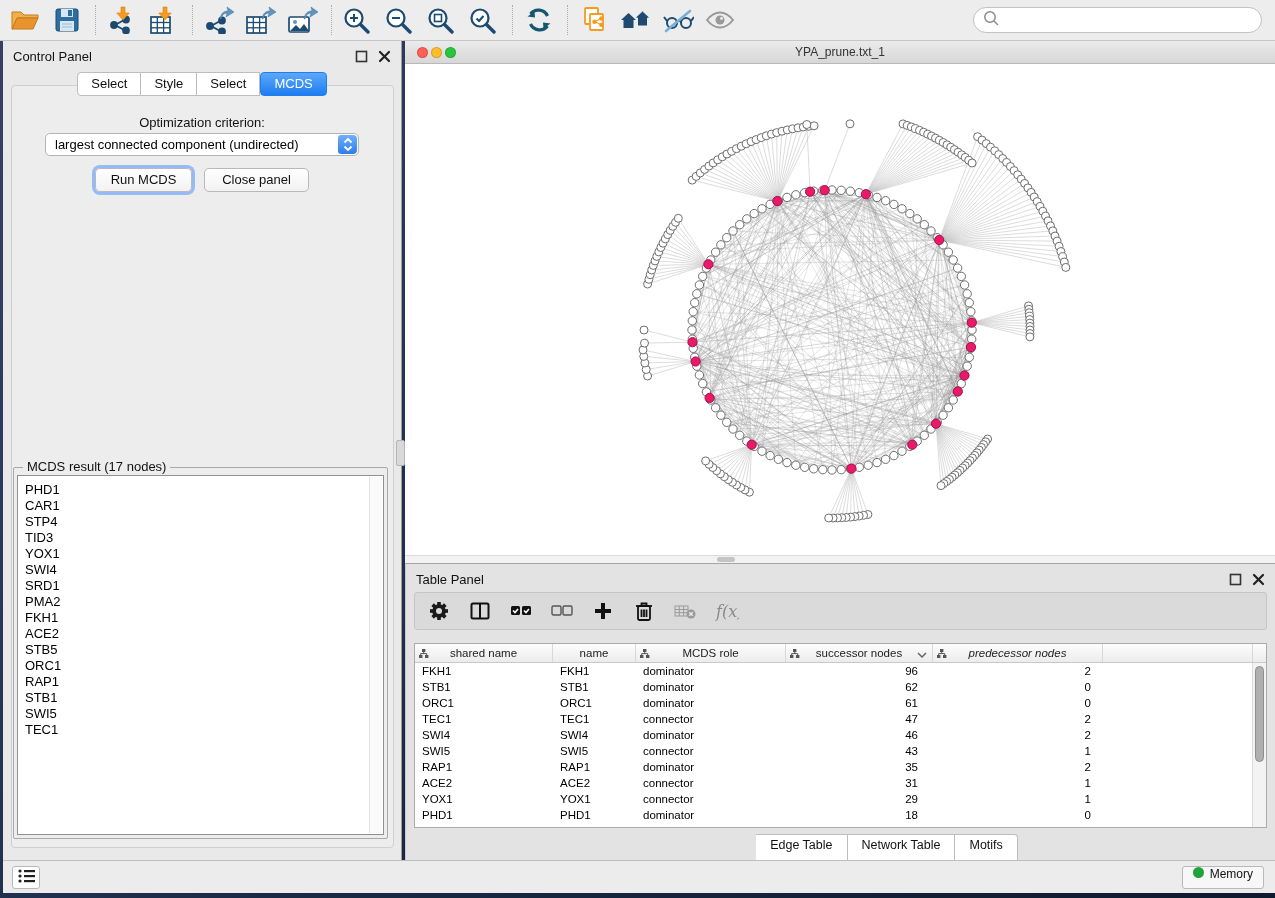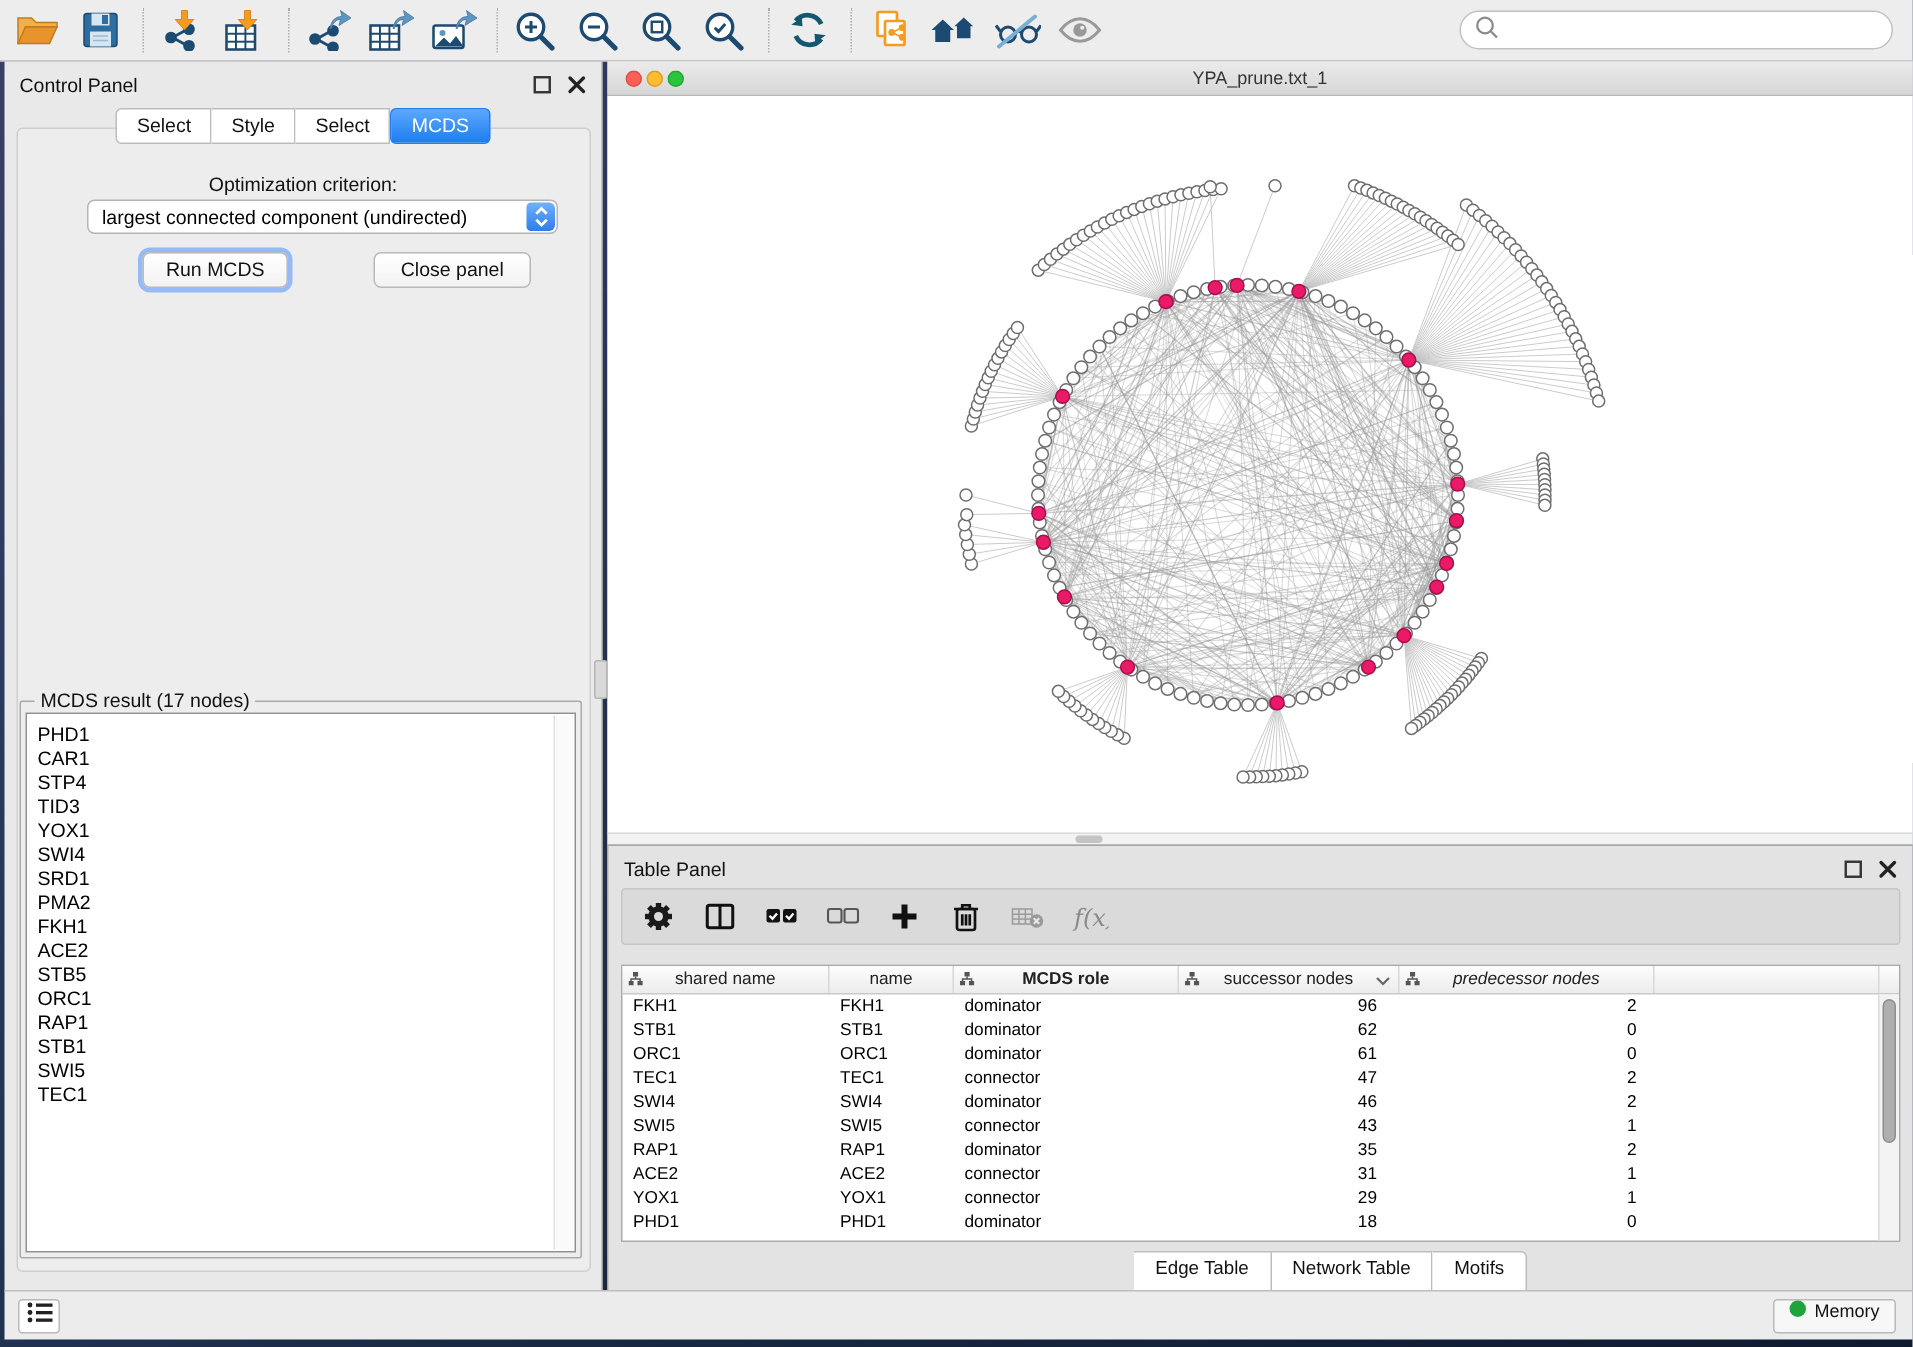--- a/index.html
+++ b/index.html
@@ -24,27 +24,27 @@
   .win-btn { width:13px; height:13px; display:flex; align-items:center; justify-content:center; cursor:pointer; }
   #cp-card { position:absolute; left:8px; top:44px; width:383px; height:763px; background:#EDEDED;
     border:1px solid #CFCFCF; border-radius:4px; }
   #cp-tabs { position:absolute; left:0; right:0; top:31px; display:flex; justify-content:center; z-index:2; }
   .cptab { font-size:13px; padding:3px 13px 4px; background:#fff; border:1px solid #BDBDBD; border-left:none;
     color:#111; cursor:pointer; }
   .cptab:first-child { border-left:1px solid #BDBDBD; border-radius:4px 0 0 4px; }
   .cptab.sel { background:linear-gradient(#5BA8FC,#1E7DF0); color:#fff; border:1px solid #1E7DF0; border-radius:4px; }
   #opt-label { position:absolute; left:0; width:100%; top:74px; text-align:center; font-size:13px; color:#111; }
   #criterion { position:absolute; left:42px; top:92px; width:314px; height:23px; background:#fff;
-    border:1px solid #B5B5B5; border-radius:5px; font-size:13px; line-height:21px; padding-left:9px; cursor:pointer;margin-left:13px; }
+    border:1px solid #B5B5B5; border-radius:5px; font-size:13px; line-height:21px; padding-left:9px; cursor:pointer; }
   #criterion-spin { position:absolute; right:1px; top:1px; width:19px; height:19px; border-radius:3px 4px 4px 3px;
     background:linear-gradient(#6FB1FC,#2E7DE9); display:flex; flex-direction:column; align-items:center; justify-content:center; }
   .btn { position:absolute; height:24px; background:linear-gradient(#FFFFFF,#F2F2F2); border:1px solid #B9B9B9;
     border-radius:5px; font-size:13px; color:#111; text-align:center; line-height:22px; cursor:pointer; }
   #run-btn { left:92px; top:127px; width:97px; box-shadow:0 0 0 3px rgba(77,144,254,.55); }
-  #closep-btn { left:201px; top:127px; width:105px;margin-left:45px; }
+  #closep-btn { left:201px; top:127px; width:105px; }
   #mcds-group { position:absolute; left:10px; top:426px; width:375px; height:372px; border:1px solid #A9A9A9; border-radius:2px; }
   #mcds-title { position:absolute; left:9px; top:-9px; background:#EDEDED; padding:0 4px; font-size:13px; color:#111; }
   #mcds-list { position:absolute; left:3px; top:7px; right:3px; bottom:3px; background:#fff; border:1px solid #909090; overflow:hidden; }
   #mcds-items { padding:6px 0 0 7px; }
   .mcds-item { font-size:13px; line-height:16px; color:#000; cursor:default; }
   #mcds-scroll { position:absolute; top:1px; bottom:1px; right:1px; width:13px; background:#FAFAFA; border-left:1px solid #E2E2E2; }
 
   
   #network-window { position:absolute; left:405px; top:41px; width:870px; height:522px; background:#fff; }
   #net-titlebar { position:absolute; left:0; top:0; right:0; height:23px;
@@ -1326,21 +1326,21 @@
                   <rect x="0" y="6" width="3.4" height="3"></rect>
                   <rect x="6" y="6" width="3.4" height="3"></rect>
                 </g>
                 <path d="M4.7 3v1.6M1.7 6V4.6h6V6" stroke="#555" fill="none"></path>
               </svg></span>
             <span>shared name</span>
           </div>
           <div class="th" style="width: 83px;">
             <span>name</span>
           </div>
-          <div class="th" style="width: 150px; font-weight: bold;">
+          <div class="th" style="width: 150px;">
             <span class="tree"><svg width="10" height="9" viewBox="0 0 10 9">
                 <g fill="#555">
                   <rect x="3" y="0" width="3.4" height="3"></rect>
                   <rect x="0" y="6" width="3.4" height="3"></rect>
                   <rect x="6" y="6" width="3.4" height="3"></rect>
                 </g>
                 <path d="M4.7 3v1.6M1.7 6V4.6h6V6" stroke="#555" fill="none"></path>
               </svg></span>
             <span>MCDS role</span>
           </div>

